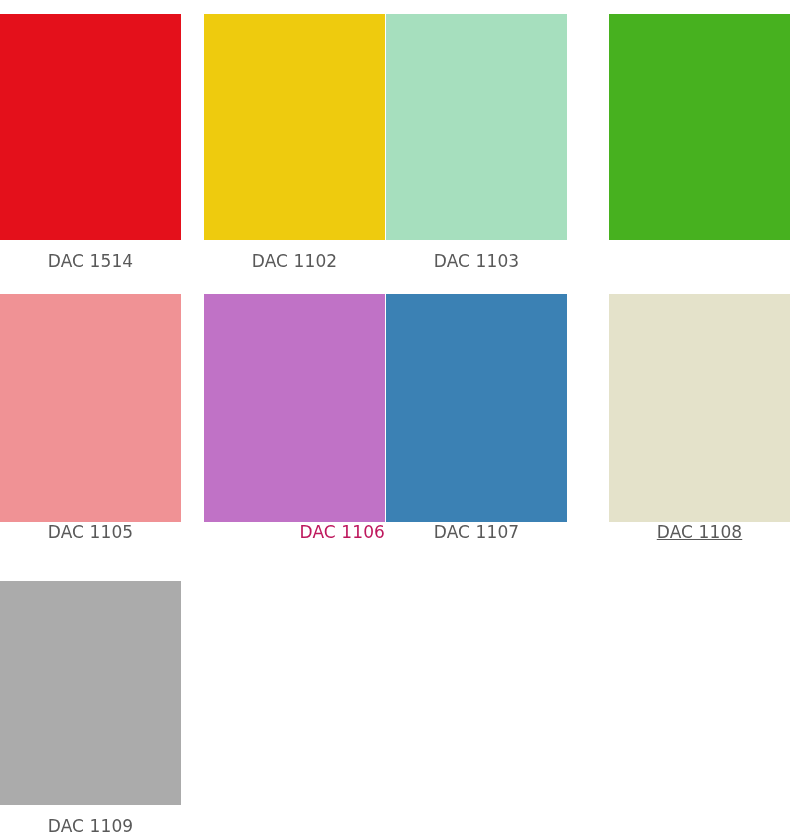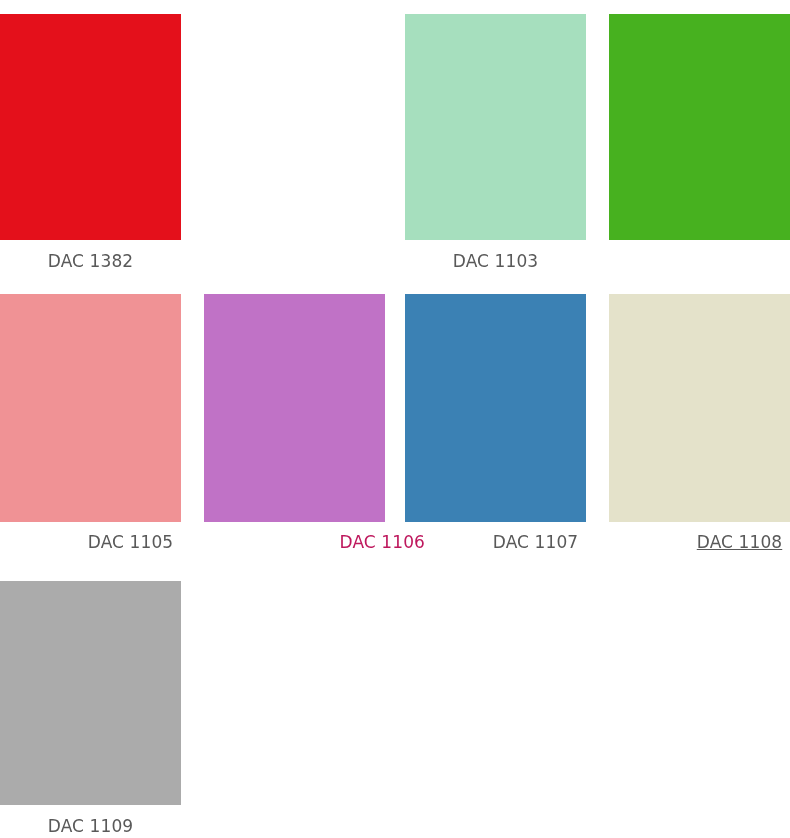--- a/index.html
+++ b/index.html
@@ -46,46 +46,50 @@
     font-size: 17px;
     line-height: 20px;
     letter-spacing: 0.1px;
     font-family: "DejaVu Sans", "Liberation Sans", sans-serif;
     white-space: nowrap;
   }
 
   
   .col-0 { left: 0px; }
   .col-1 { left: 204px; }
-  .col-2 { left: 405px; }
+  .col-2 { left: 386px; }
   .col-3 { left: 609px; }
 
   
   .row-0 { top: 14px; }
   .row-0 .swatch-chip { height: 226px; }
   .row-0 .swatch-label { margin-top: 11px; }
 
   .row-1 { top: 294px; }
   .row-1 .swatch-chip { height: 228px; }
-  .row-1 .swatch-label { margin-top: 10px; padding-left: 40px; }
+  .row-1 .swatch-label { margin-top: 0; }
 
   .row-2 { top: 581px; }
   .row-2 .swatch-chip { height: 224px; }
   .row-2 .swatch-label { margin-top: 11px; }
 </style>
 </head>
 <body style="background-color: rgb(255, 255, 255);">
 
 <main id="palette-grid">
 
   <div class="swatch-cell row-0 col-0">
     <div class="swatch-chip" style="background-color: rgb(228, 16, 27);"></div>
-    <span class="swatch-label" style="color: rgb(89, 89, 89);">DAC 1382</span>
+    <span class="swatch-label" style="color: rgb(89, 89, 89);">DAC 1514</span>
   </div>
 
+  <div class="swatch-cell row-0 col-1">
+    <div class="swatch-chip" style="background-color: rgb(238, 203, 14);"></div>
+    <span class="swatch-label" style="color: rgb(89, 89, 89);">DAC 1102</span>
+  </div>
 
   <div class="swatch-cell row-0 col-2">
     <div class="swatch-chip" style="background-color: rgb(166, 223, 190);"></div>
     <span class="swatch-label" style="color: rgb(89, 89, 89);">DAC 1103</span>
   </div>
 
   <div class="swatch-cell row-0 col-3">
     <div class="swatch-chip" style="background-color: rgb(71, 177, 31);"></div>
   </div>
 

